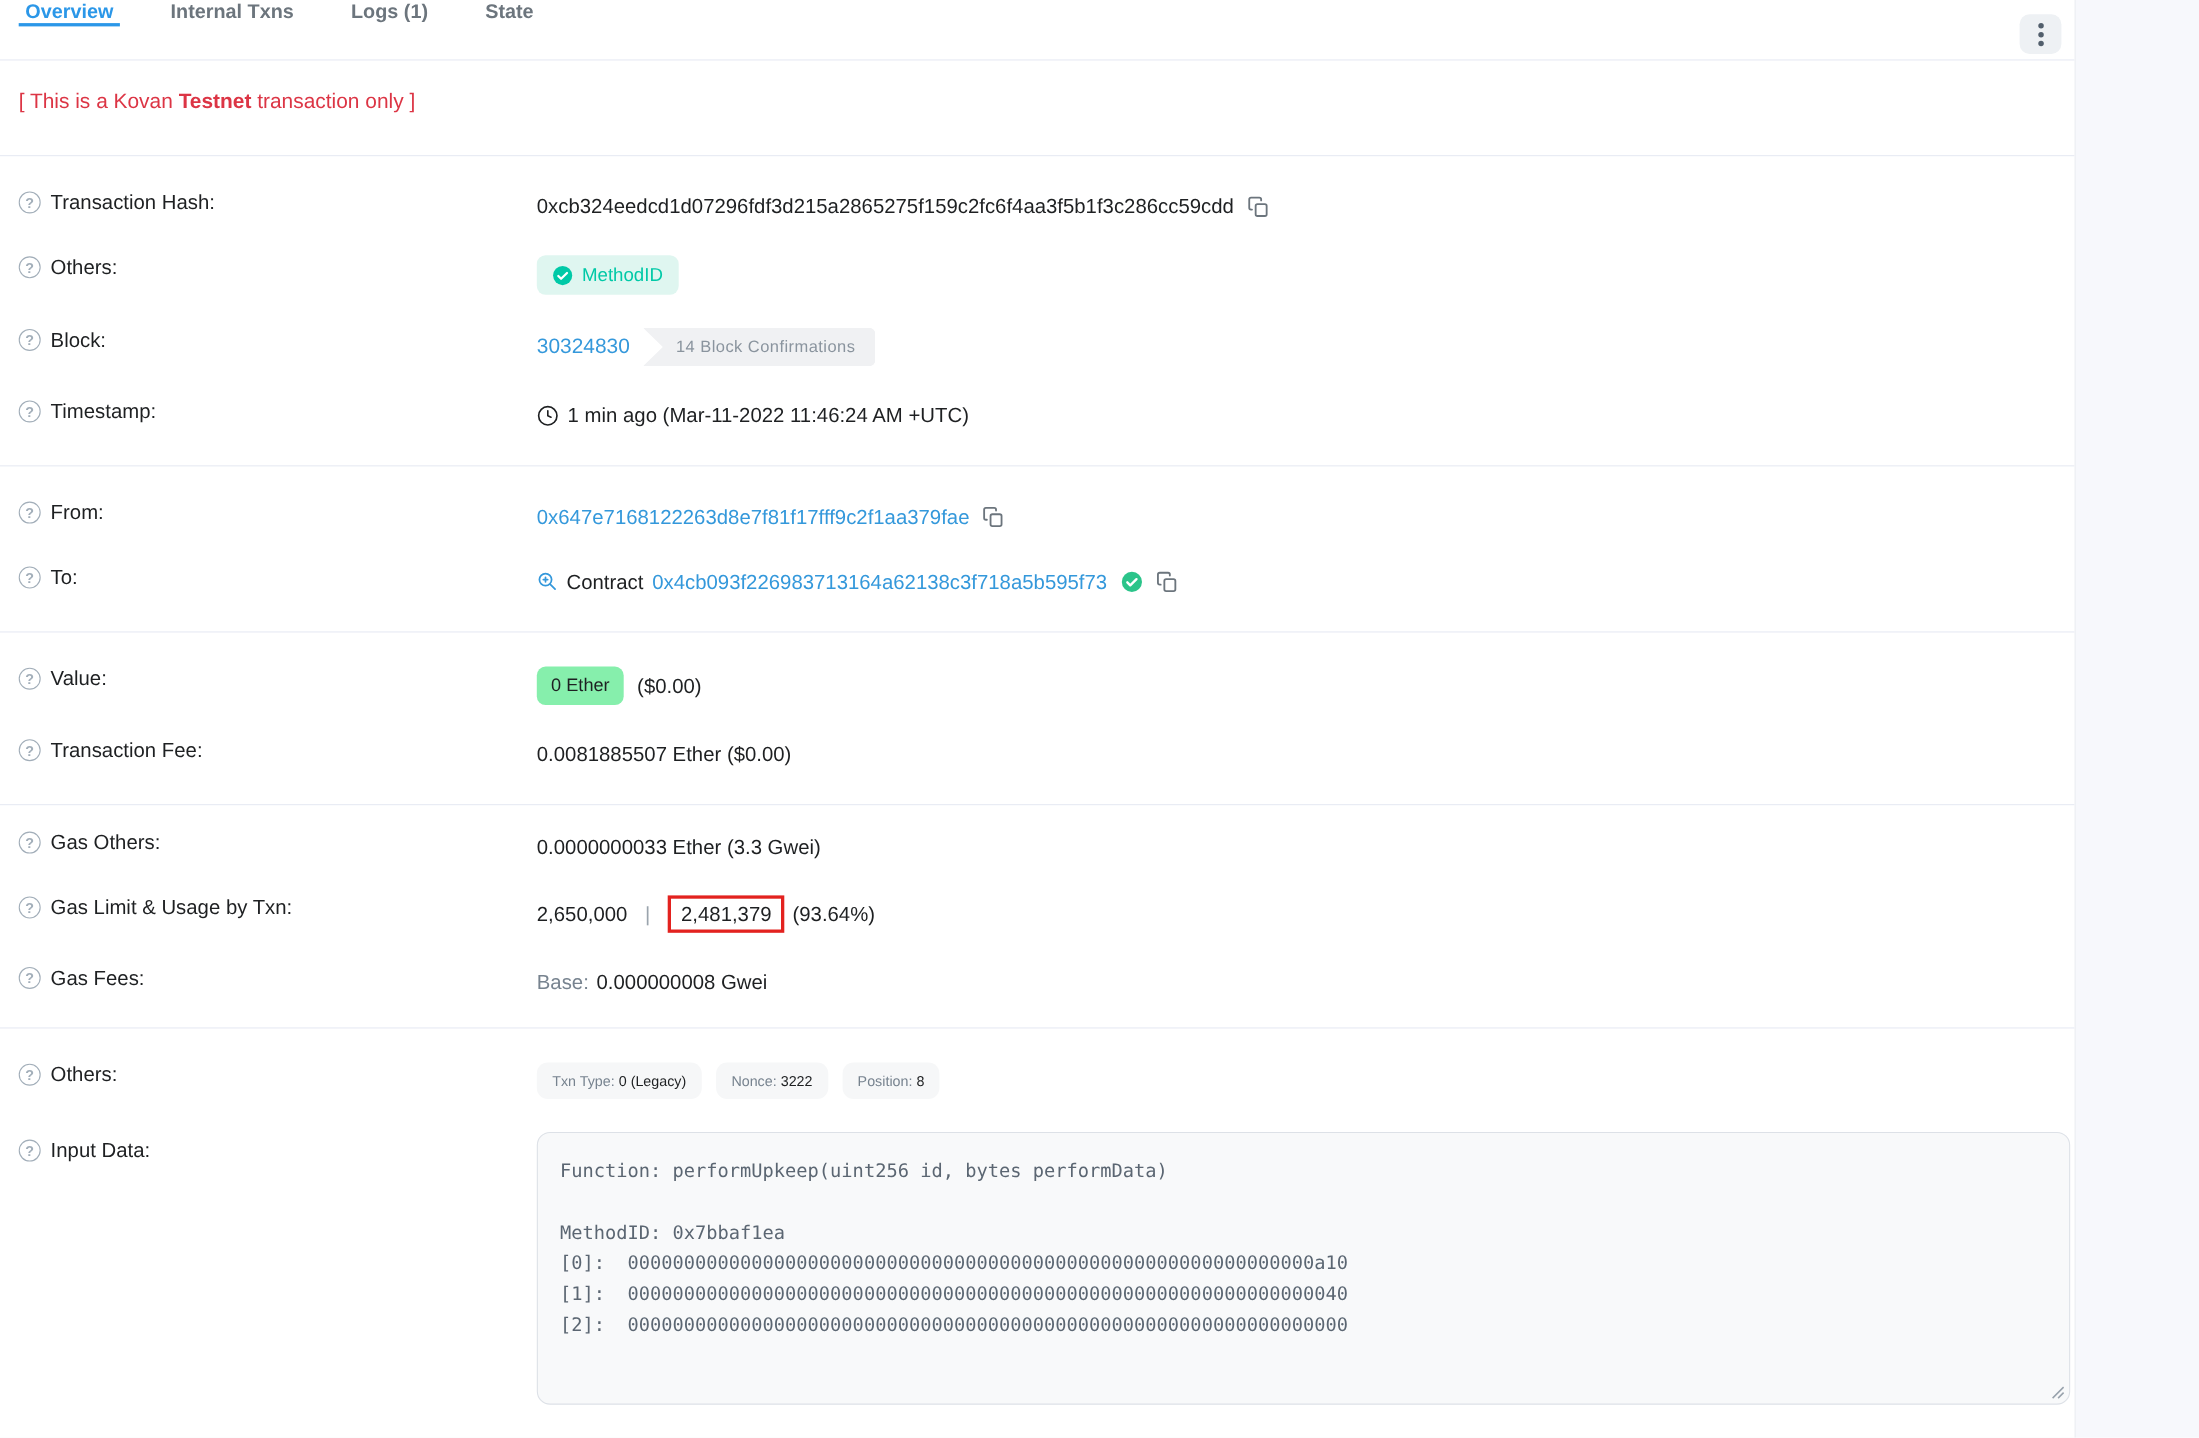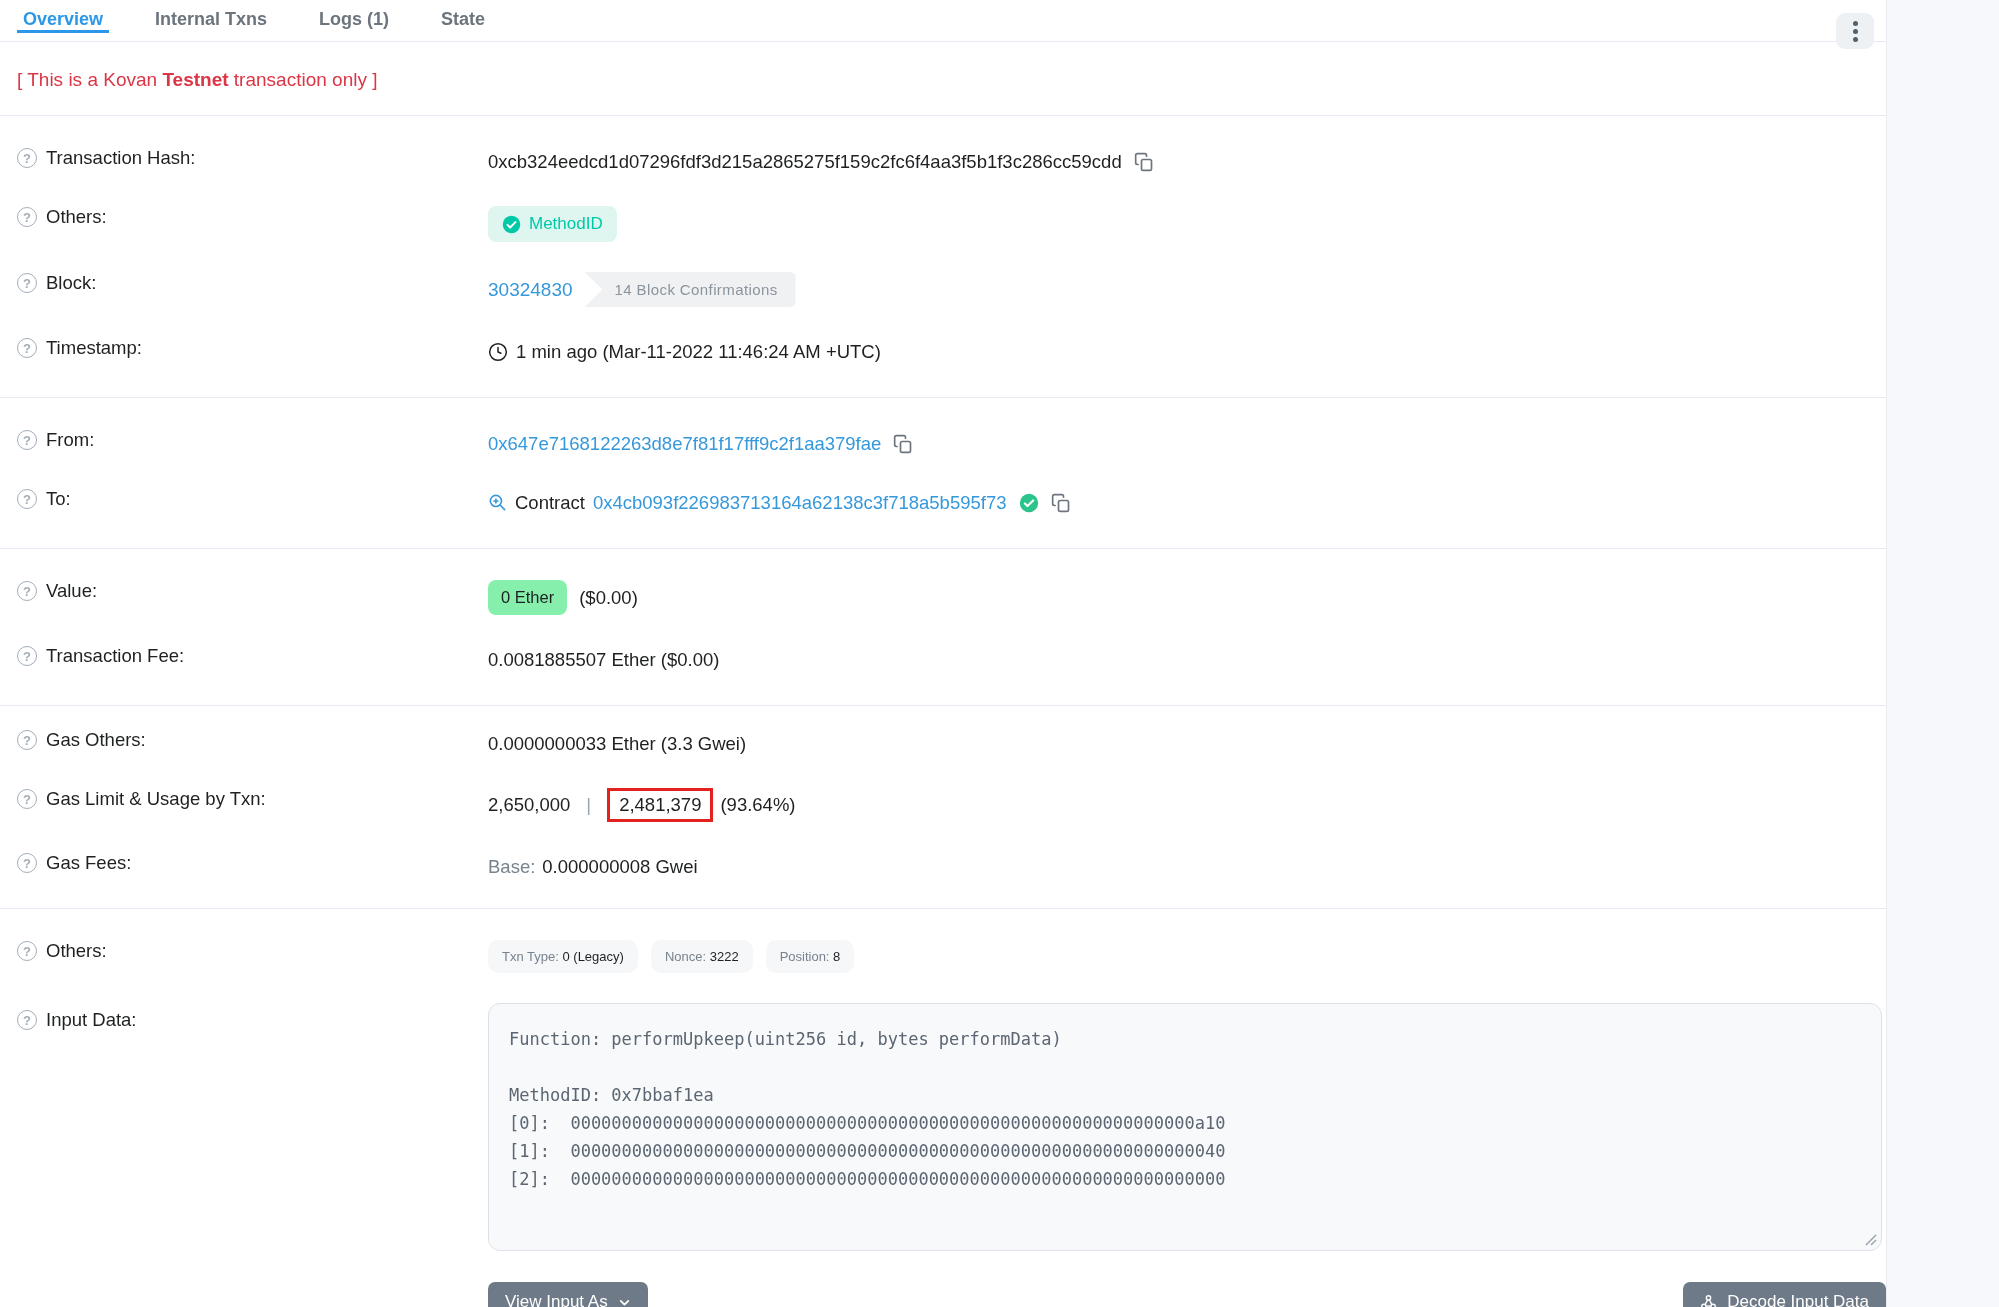--- a/index.html
+++ b/index.html
@@ -10,37 +10,37 @@
     font-family:"Liberation Sans", sans-serif;
     color:#1e2022; font-size:18.5px;
     -webkit-font-smoothing:antialiased;
   }
   .card {
     position:absolute; left:0; top:0; width:1887px; height:1307px;
     background:#ffffff; border-right:1px solid #e9ebf1; overflow:hidden;
   }
   
   .tabbar {
-    display:flex; align-items:center; height:42px;
+    display:flex; align-items:flex-start; height:55px;
     border-bottom:1px solid #e7eaf3; padding-left:17px; position:relative;
   }
   .tab {
     display:flex; align-items:center; padding:0 6px; margin-right:40px;
     font-size:18px; font-weight:700; color:#6c757d; cursor:pointer;
     border-bottom:3px solid transparent; margin-bottom:-1px;
   }
   .tab.active { color:#2b97e8; border-bottom-color:#2b97e8; }
   .kebab {
     position:absolute; right:12px; top:13px; width:38px; height:36px;
     background:#eef1f4; border:none; border-radius:9px; cursor:pointer;
     display:flex; flex-direction:column; align-items:center; justify-content:center; gap:3px;
   }
   .kebab i { width:5px; height:5px; border-radius:50%; background:#525f6c; }
   
-  .notice { margin:27px 0 24px 17px; color:#dc3545; font-size:19px; }
+  .notice { margin:27px 0 37px 17px; color:#dc3545; font-size:19px; }
   .notice b { font-weight:700; }
   
   hr.div { border:0; border-top:1px solid #e7eaf3; margin:0; }
   section { padding:16px 0; }
   section.tight { padding:8px 0 12px 0; }
   .row { display:flex; align-items:flex-start; padding:15px 8px 15px 17px; }
   .label { flex:0 0 471px; display:flex; align-items:center; gap:9px; }
   .value { flex:1 1 auto; display:flex; align-items:center; flex-wrap:wrap; gap:0; min-height:29px; }
   .qicon {
     flex:0 0 auto; width:20px; height:20px; border-radius:50%;

